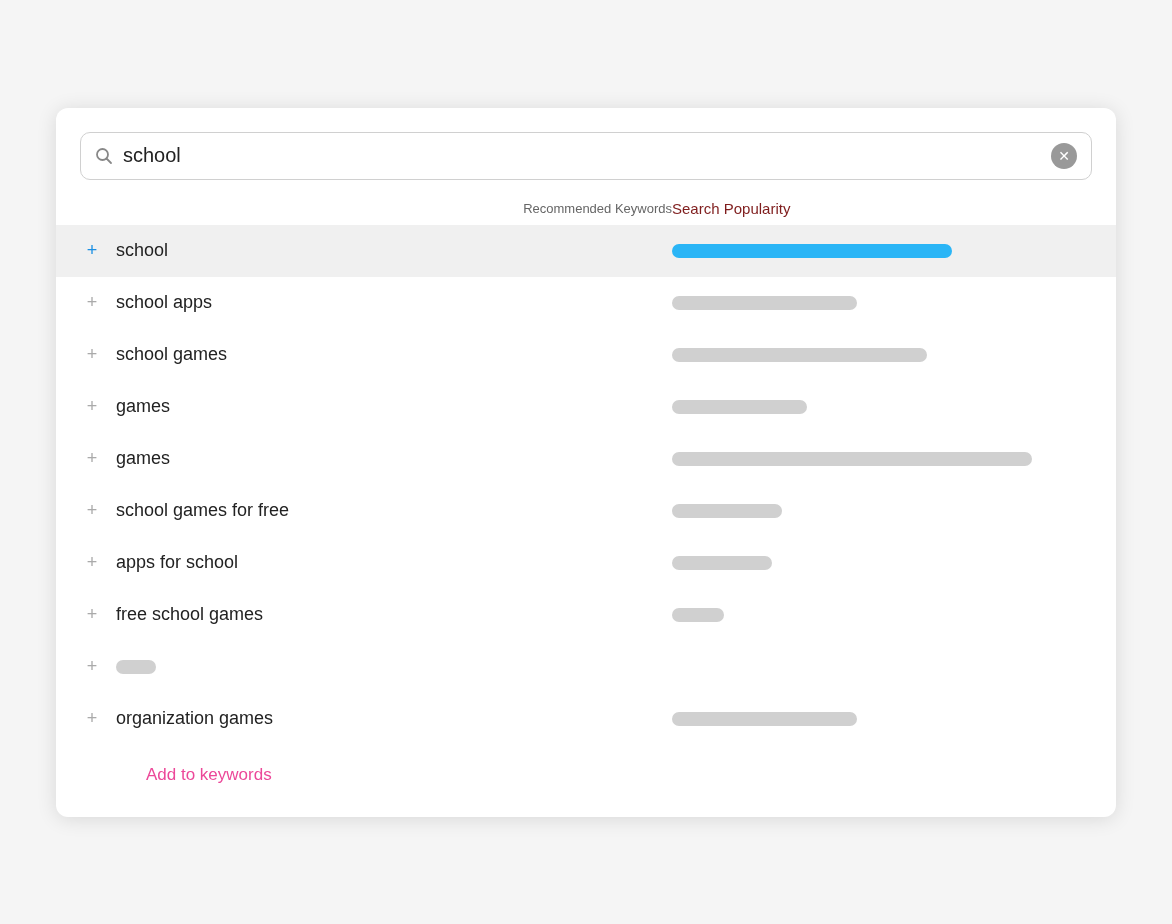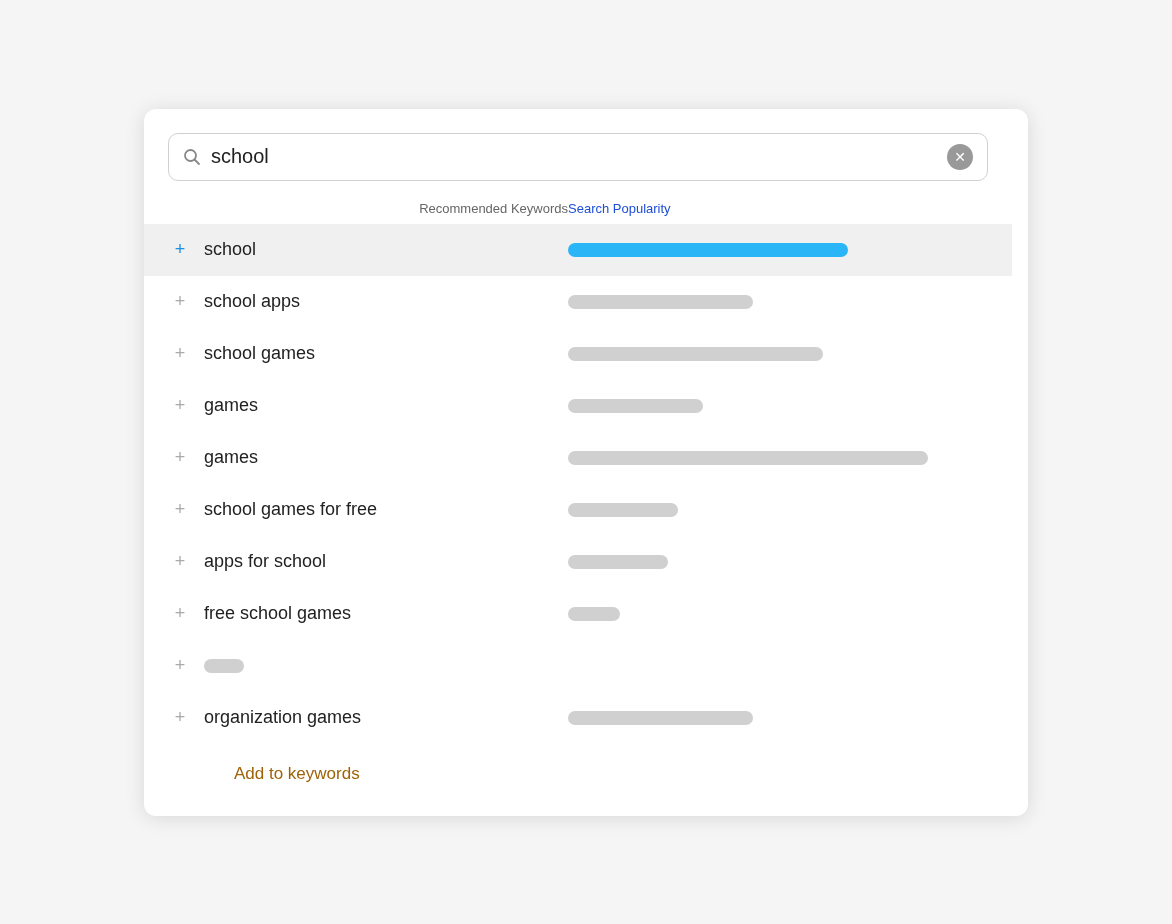--- a/index.html
+++ b/index.html
@@ -15,22 +15,22 @@
       justify-content: center;
       align-items: center;
       min-height: 924px;
       width: 1172px;
     }
 
     .panel {
       background: #ffffff;
       border-radius: 12px;
       box-shadow: 0 2px 20px rgba(0,0,0,0.12);
-      width: 884px;
-      padding: 24px 16px 32px 0;
+      width: 1060px;
+      padding: 24px 0 32px 0;
     }
 
     .search-bar-wrapper {
       padding: 0 24px 20px 24px;
     }
 
     .search-bar {
       display: flex;
       align-items: center;
       border: 1.5px solid #d0d0d0;
@@ -82,22 +82,22 @@
       flex: 1;
       padding-left: 48px;
       font-size: 13px;
       color: #666;
       font-weight: 500;
       text-align: right;
     }
 
     .col-popularity {
       width: 420px;
-      font-size: 13px;
-      color: #1d4ed8;
+      font-size: 15px;
+      color: #7f1d1d;
       font-weight: 500;
     }
 
     .keyword-row {
       display: flex;
       align-items: center;
       padding: 14px 24px;
       cursor: pointer;
     }
 
@@ -145,21 +145,21 @@
       background: #2ab5f6;
     }
 
     .bar-gray {
       background: #d0d0d0;
     }
 
     .add-to-keywords {
       padding: 20px 24px 0 90px;
       font-size: 17px;
-      color: #a16207;
+      color: #ec4899;
       cursor: pointer;
       display: inline-block;
     }
   </style>
 </head>
 <body>
 
 <div class="panel">
 
   <div class="search-bar-wrapper">

